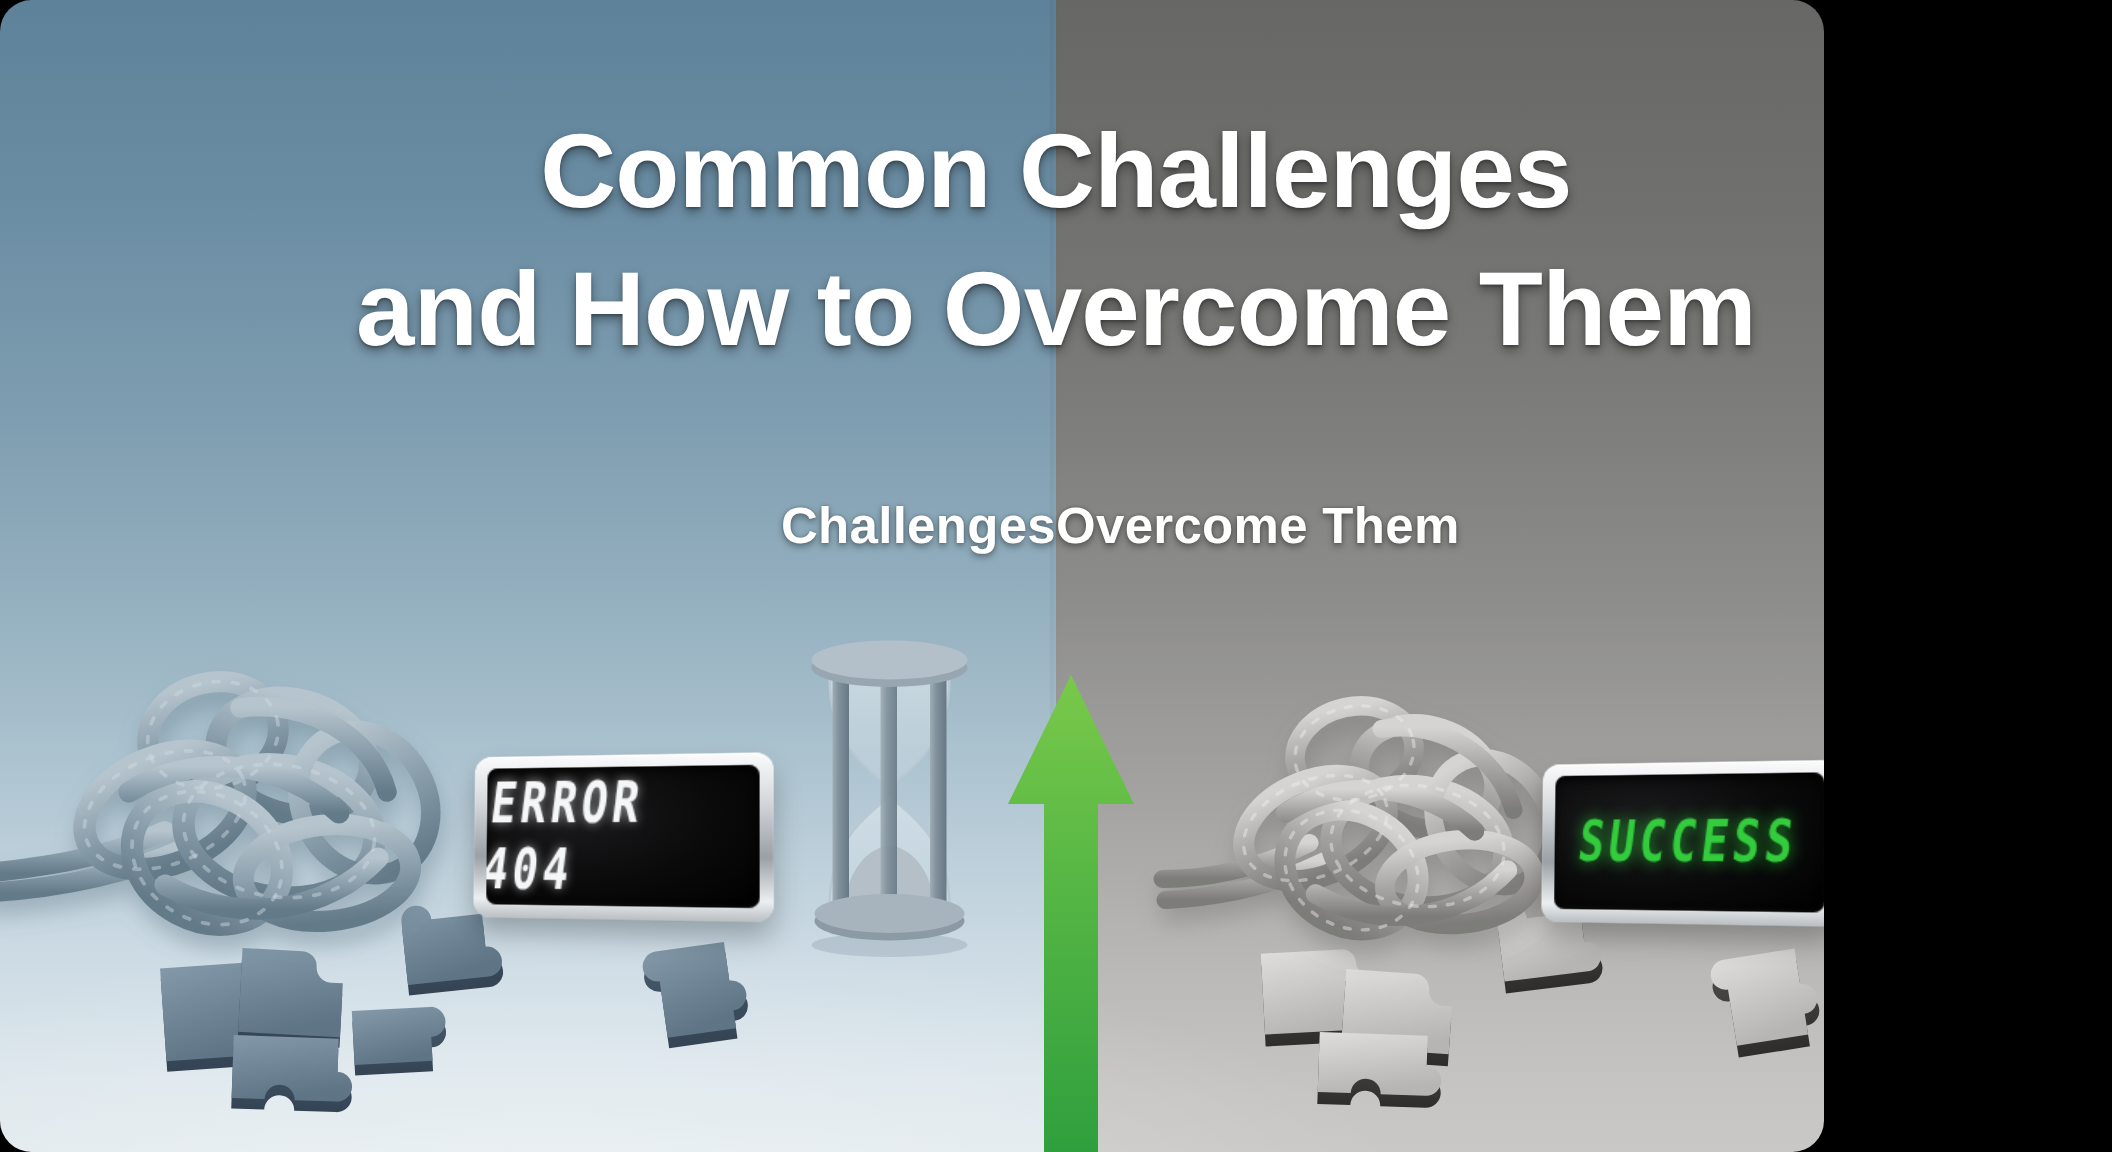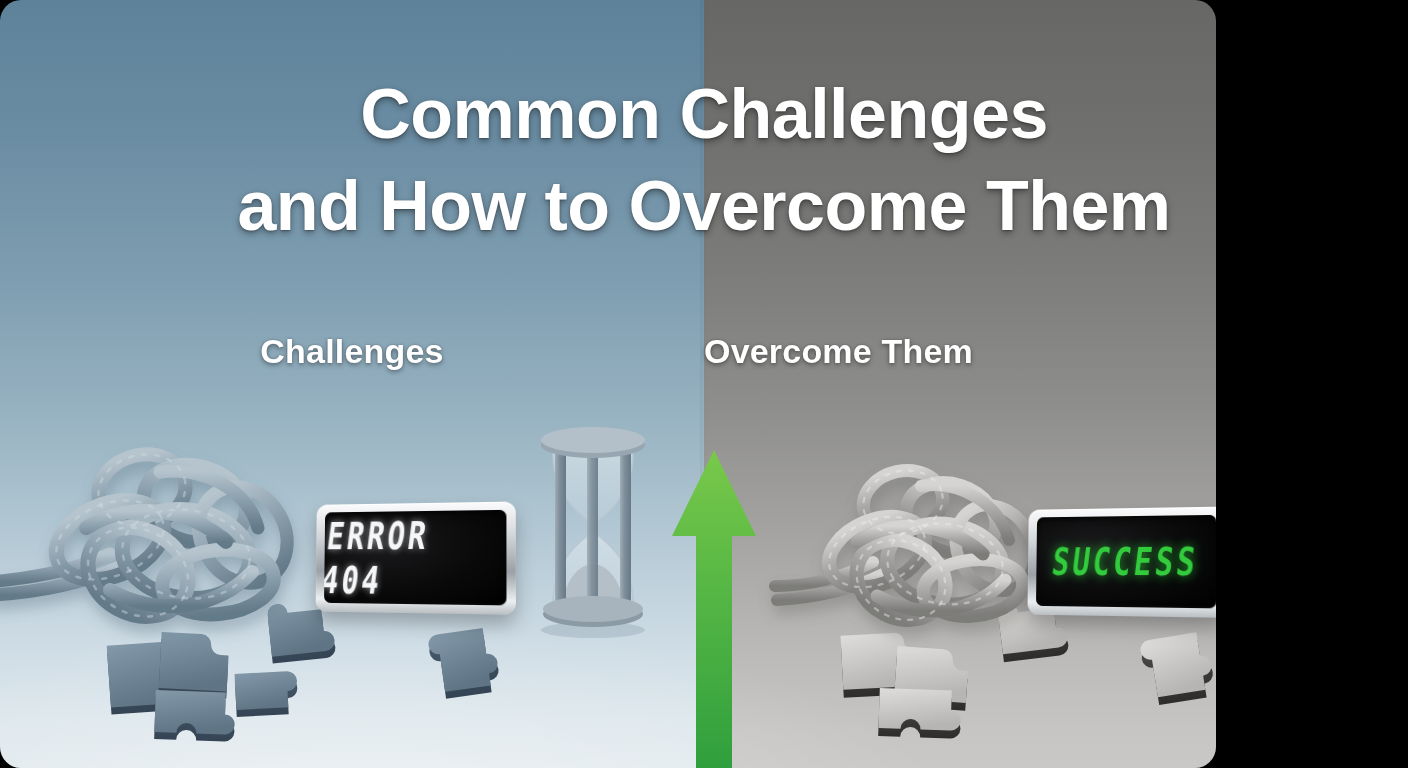--- a/index.html
+++ b/index.html
@@ -48,21 +48,21 @@
     text-shadow:0 3px 7px rgba(0,0,0,.38), 0 1px 2px rgba(0,0,0,.30);
     white-space:pre-line;
   }
 
   .sublabel{
     position:absolute; top:332px; z-index:40;
     color:#ffffff; font-size:34px; font-weight:bold;
     letter-spacing:.2px;
     text-shadow:0 2px 5px rgba(0,0,0,.40), 0 0 2px rgba(0,0,0,.25);
   }
-  .sub-left { left:0; width:704px; text-align:center; }
+  .sub-left { left:0; width:704px; text-align:right; }
   .sub-right{ left:704px; width:704px; text-align:left; }
 
   
   .arrow{
     position:absolute; left:670px; bottom:0; width:88px; height:320px; z-index:35;
   }
 
   
   .knot{ position:absolute; z-index:20; }
   .knot-left { left:-10px; top:432px; width:310px; height:210px; }

